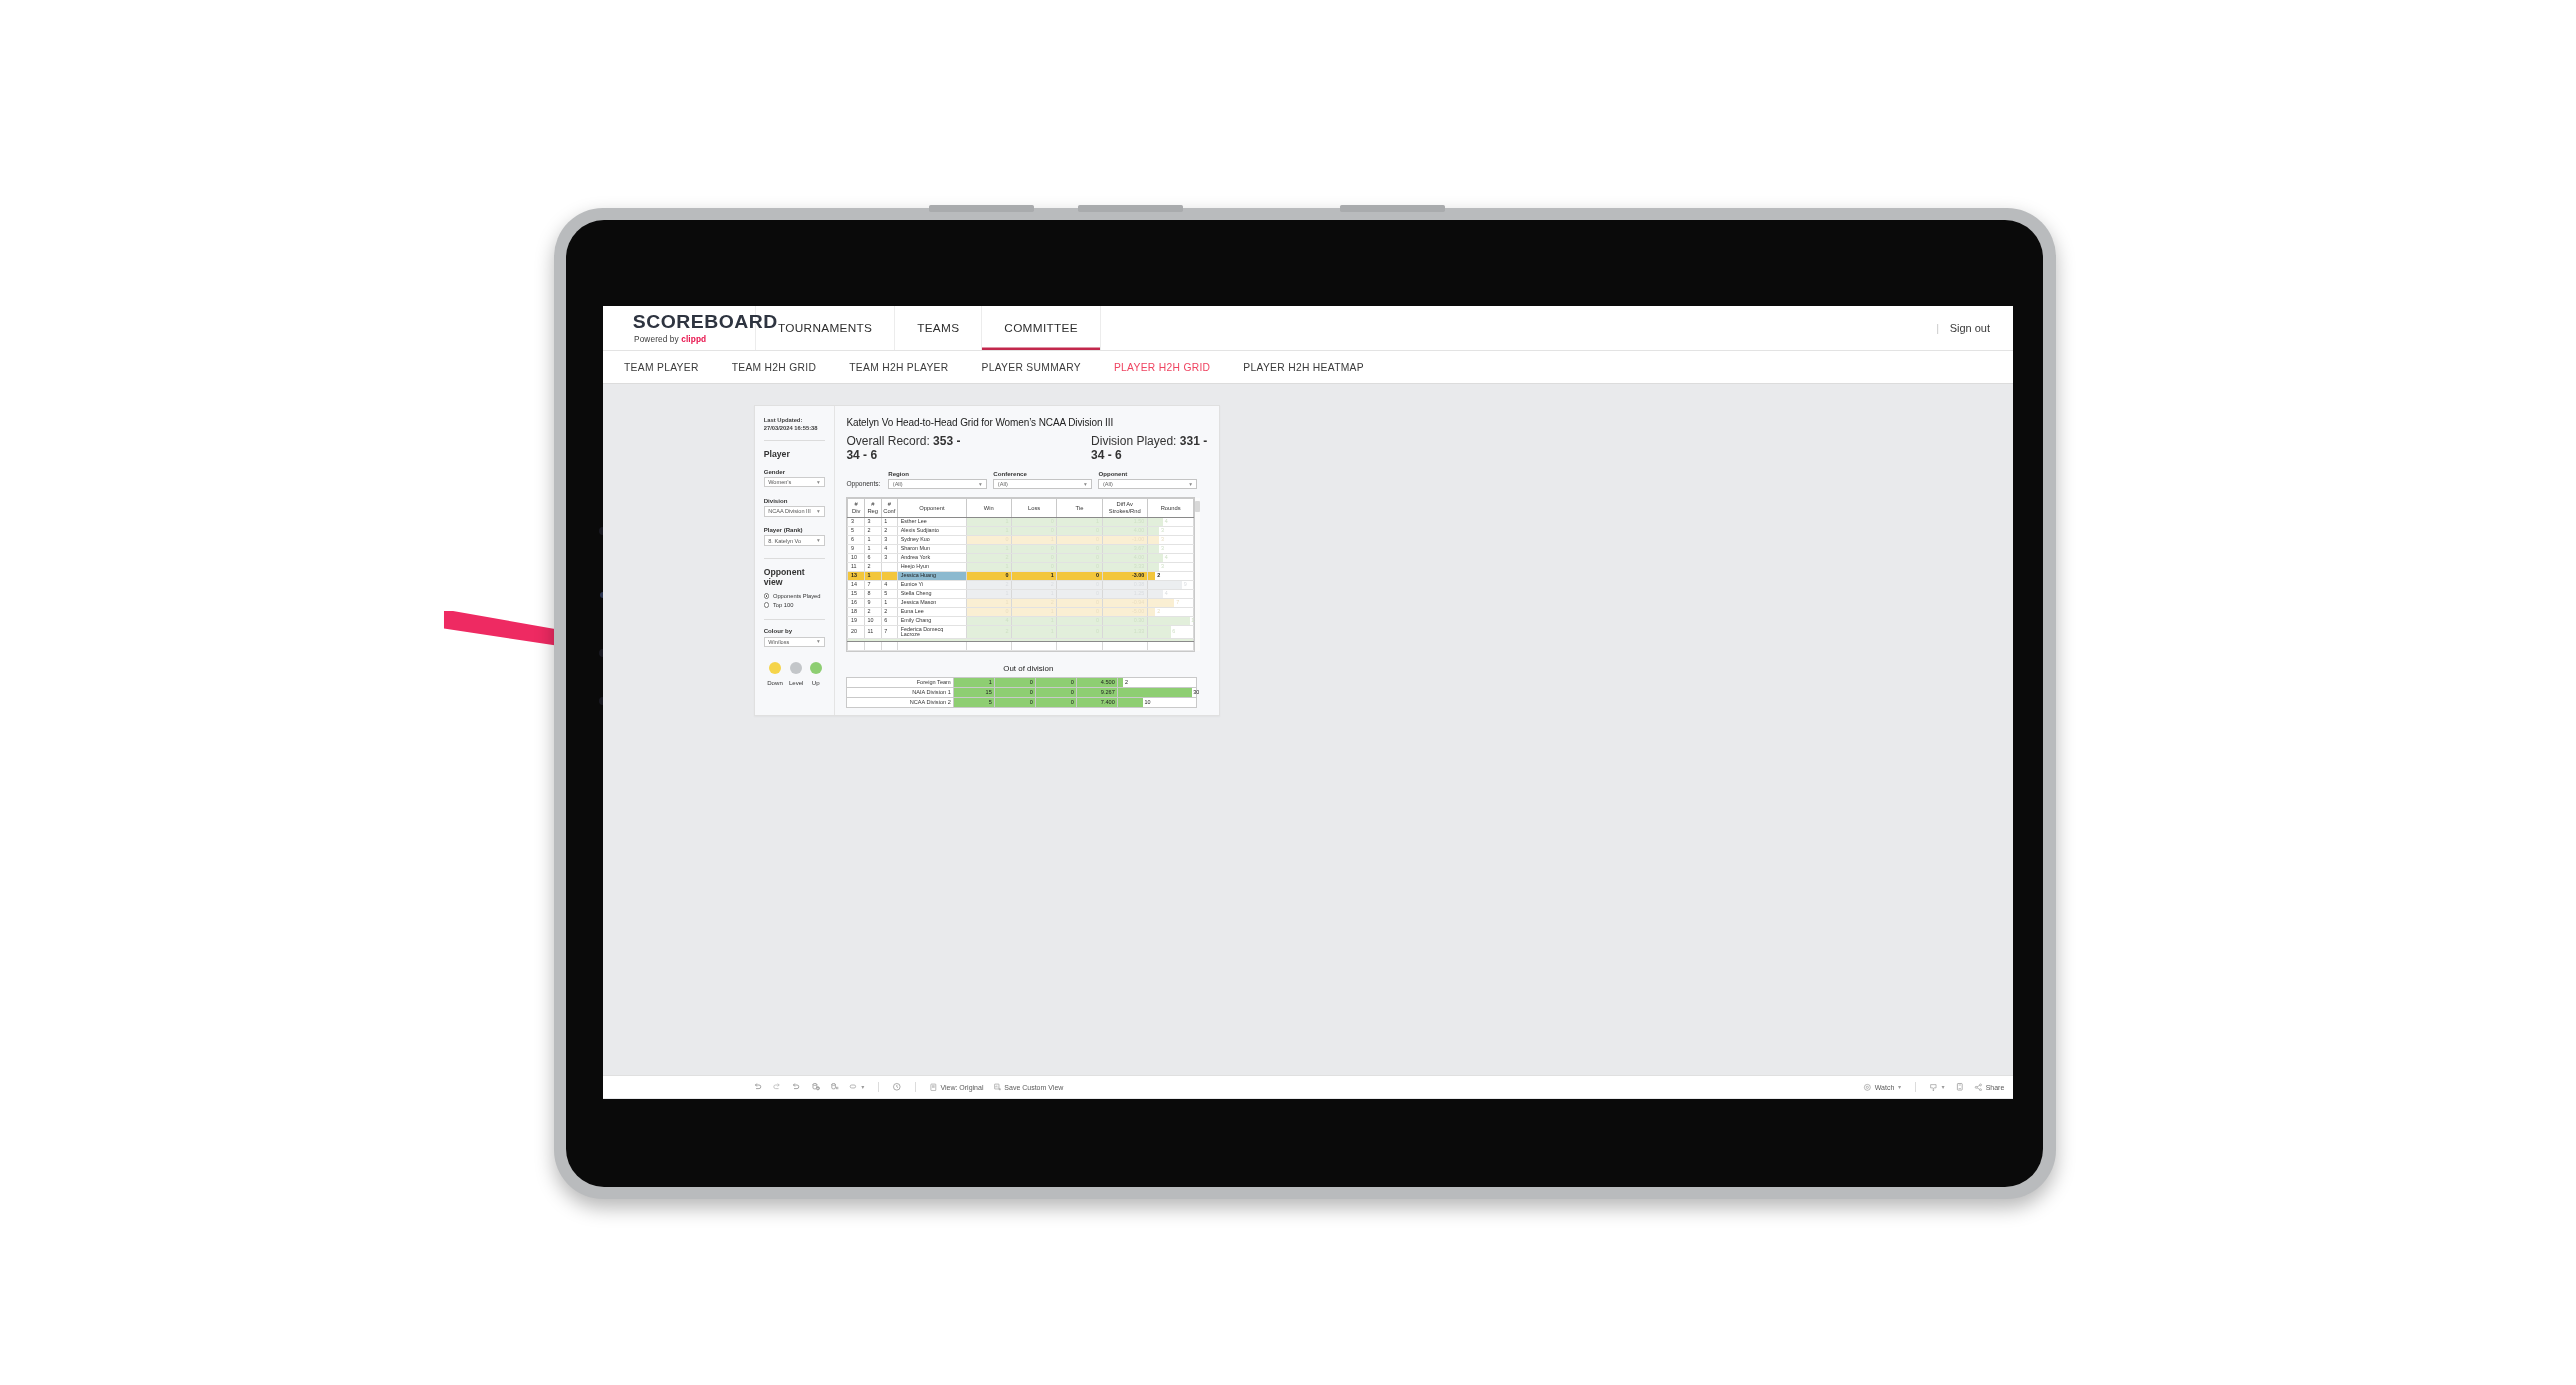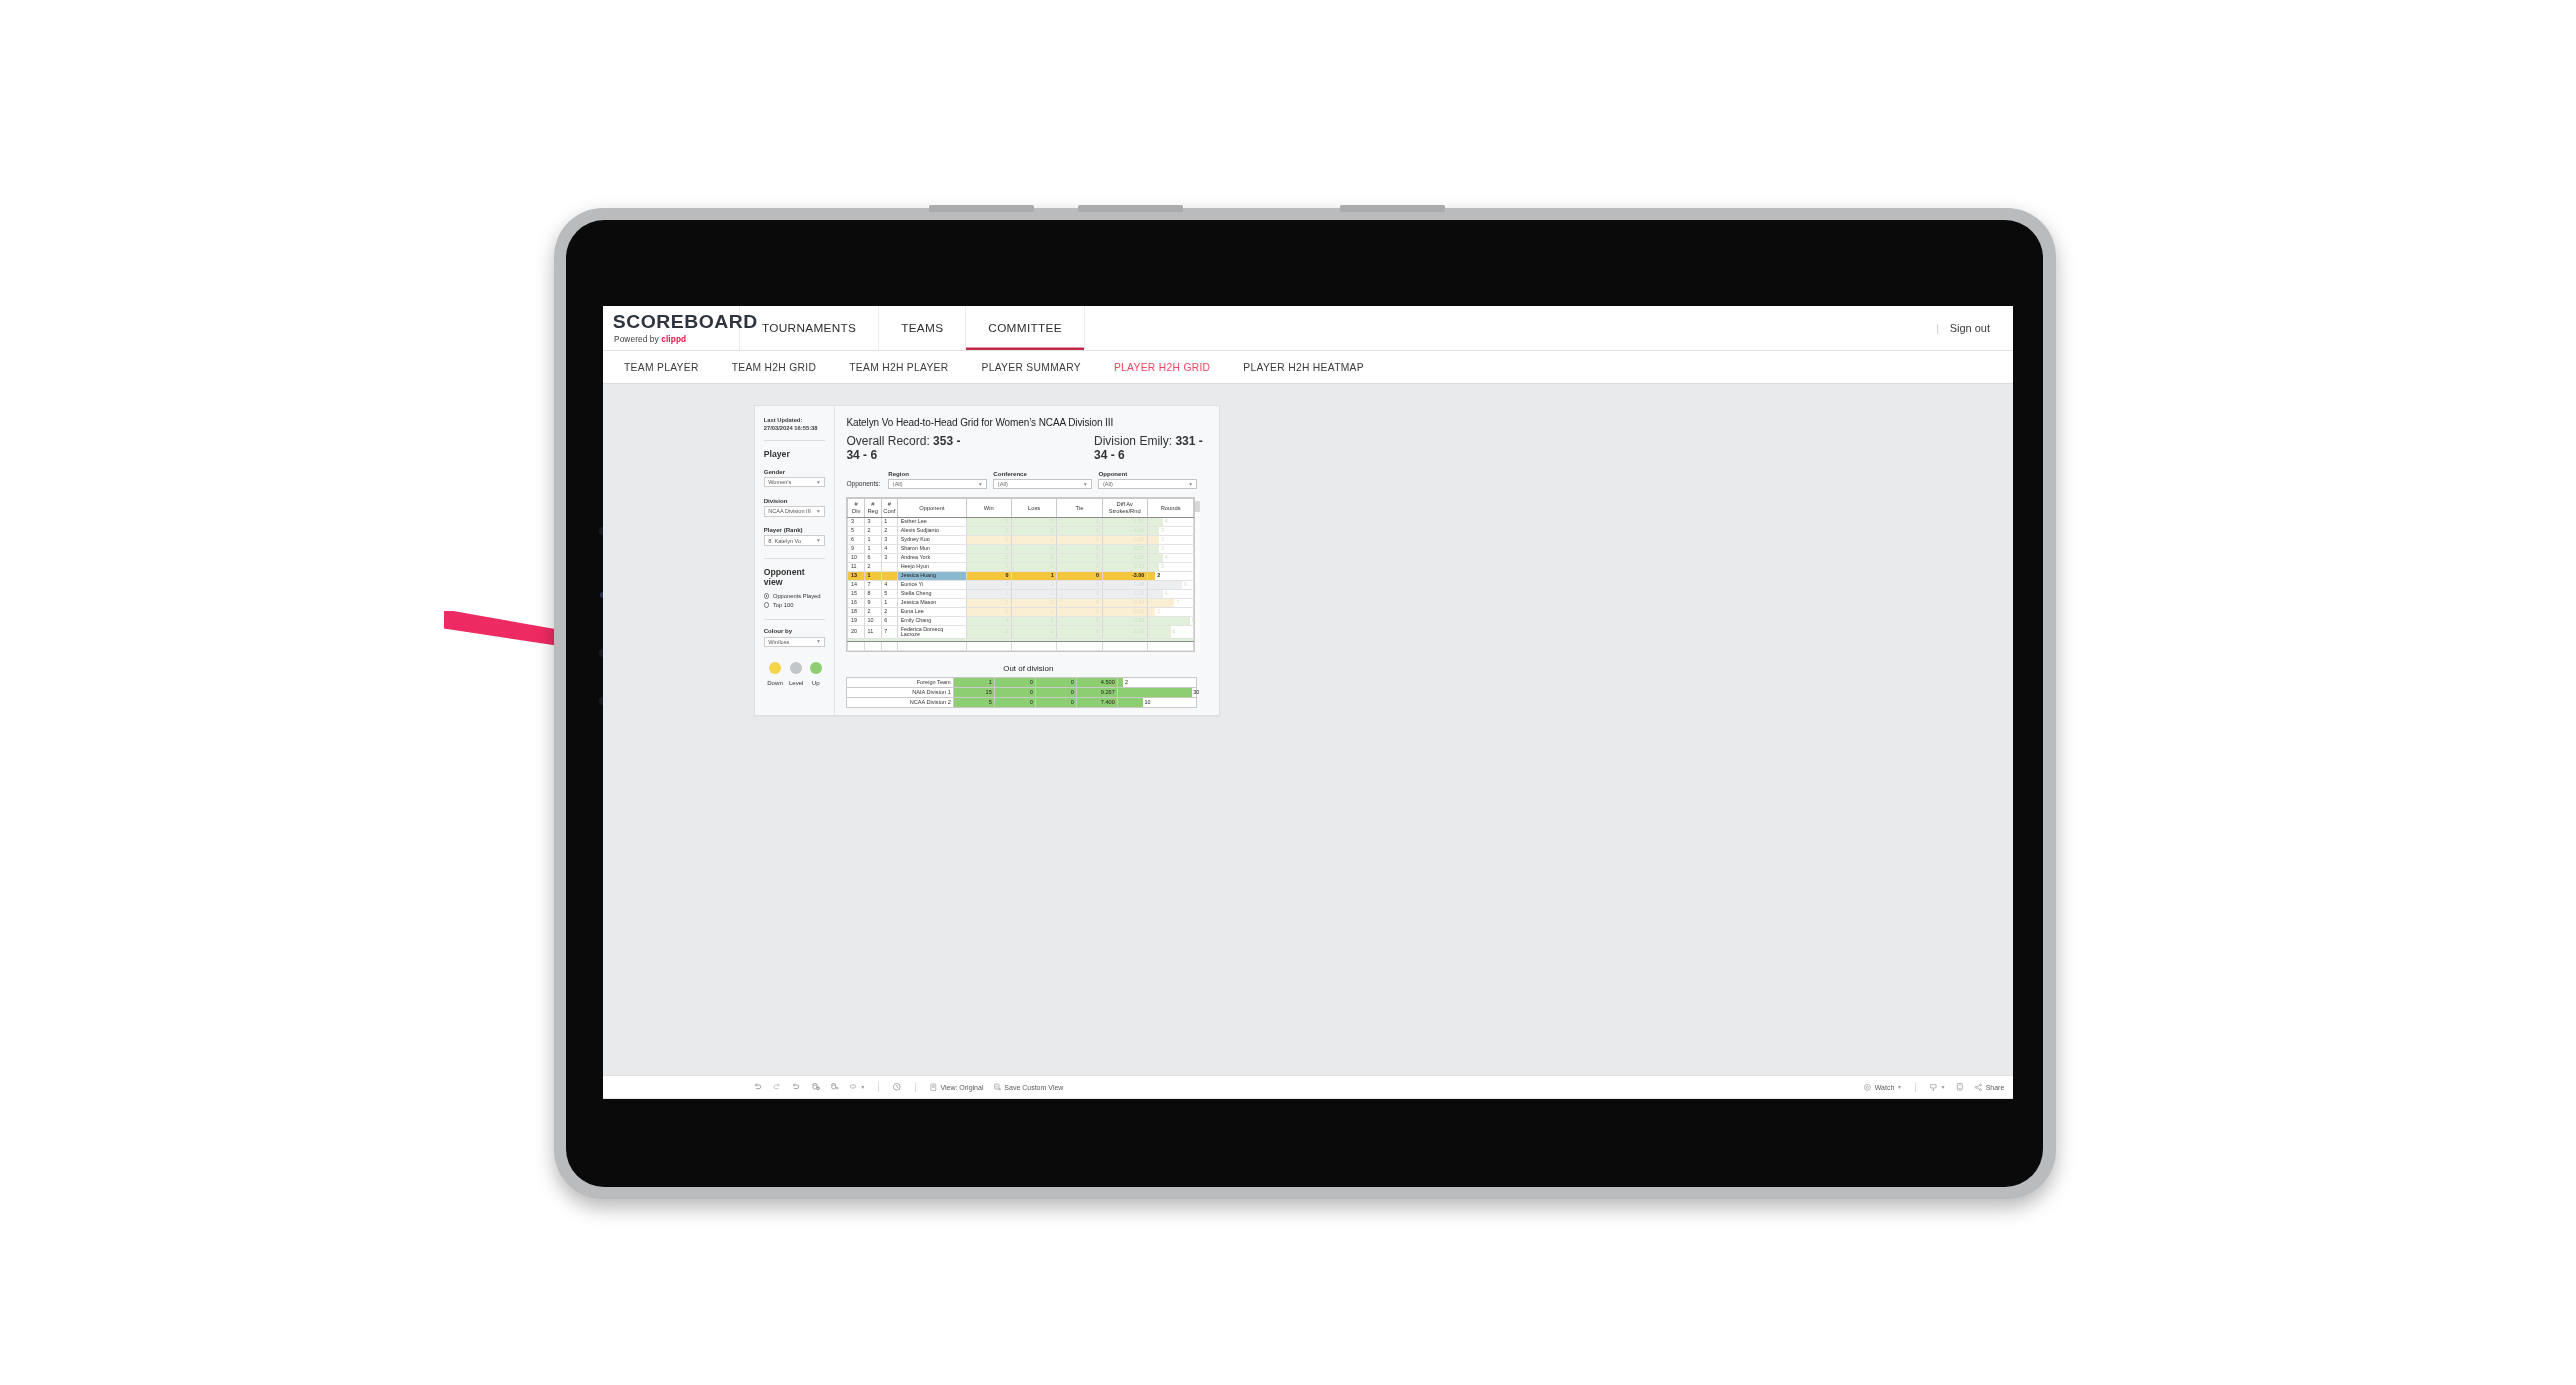--- a/index.html
+++ b/index.html
@@ -53,21 +53,21 @@
     overflow: hidden;
   }
 
   
   .topbar {
     height: 45px; background:#fff;
     display:flex; align-items:stretch;
     border-bottom:0.9px solid #e3e3e3;
     position:relative;
   }
-  .logo-wrap { width: 137px; display:flex; flex-direction:column; justify-content:center; padding-left:11px; border-right:0.9px solid #ececec;}
+  .logo-wrap { width: 153px; display:flex; flex-direction:column; justify-content:center; padding-left:31px; border-right:0.9px solid #ececec;}
   .logo-main {
     font-family:"Liberation Sans", sans-serif;
     font-weight:bold; font-size:19px; letter-spacing:0.5px; color:#2e3440;
     line-height:1; transform: scaleX(1.02);
   }
   .logo-sub { font-size:8.3px; color:#3b3b3b; margin-top:2.6px; letter-spacing:0.1px; }
   .logo-sub .brand { color:#e8114b; font-weight:bold; }
   .topnav-item {
     display:flex; align-items:center; padding:0 22px;
     font-size:11.8px; color:#2d2d2d; letter-spacing:0.3px;
@@ -279,21 +279,21 @@
 
         <div class="main-panel">
           <div class="vtitle">Katelyn Vo Head-to-Head Grid for Women’s NCAA Division III</div>
 
           <div class="records">
             <div>
               <span>Overall Record:</span>
               <b>353 - 34 - 6</b>
             </div>
             <div class="r2">
-              <span>Division Emily:</span>
+              <span>Division Played:</span>
               <b>331 - 34 - 6</b>
             </div>
           </div>
 
           <div class="filters">
             <span class="fl-lbl">Opponents:</span>
             <div class="fl-group">
               <span class="cap">Region</span>
               <div class="fl-sel">
                 <span>(All)</span>

